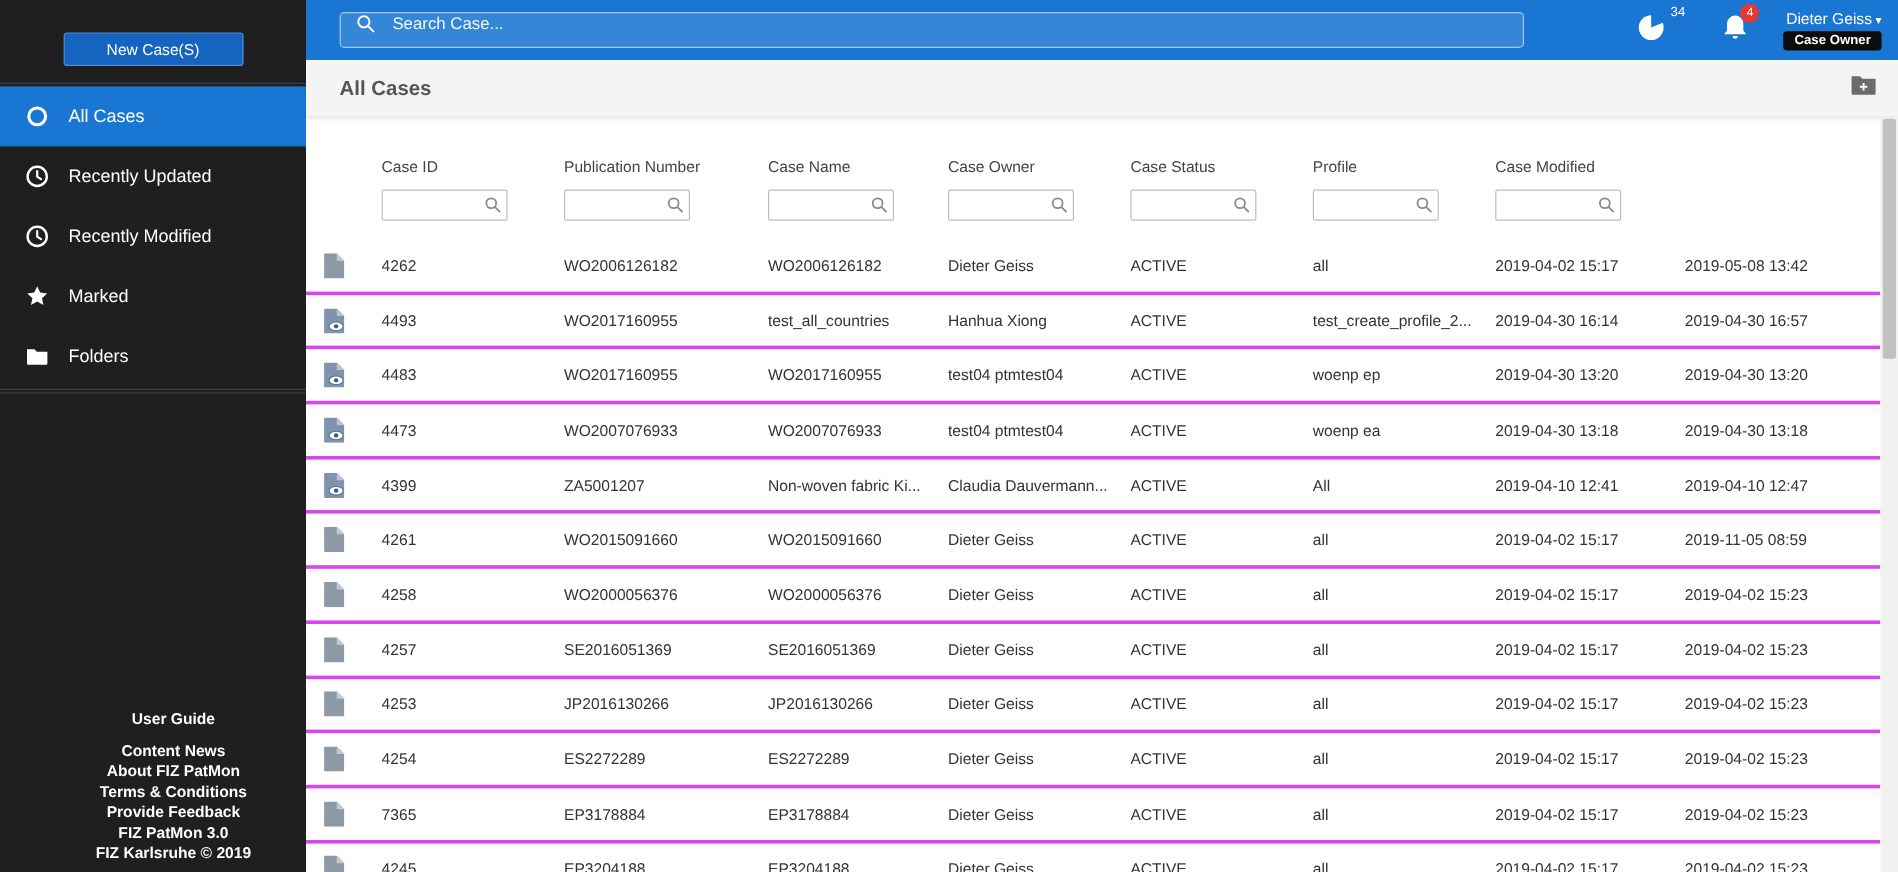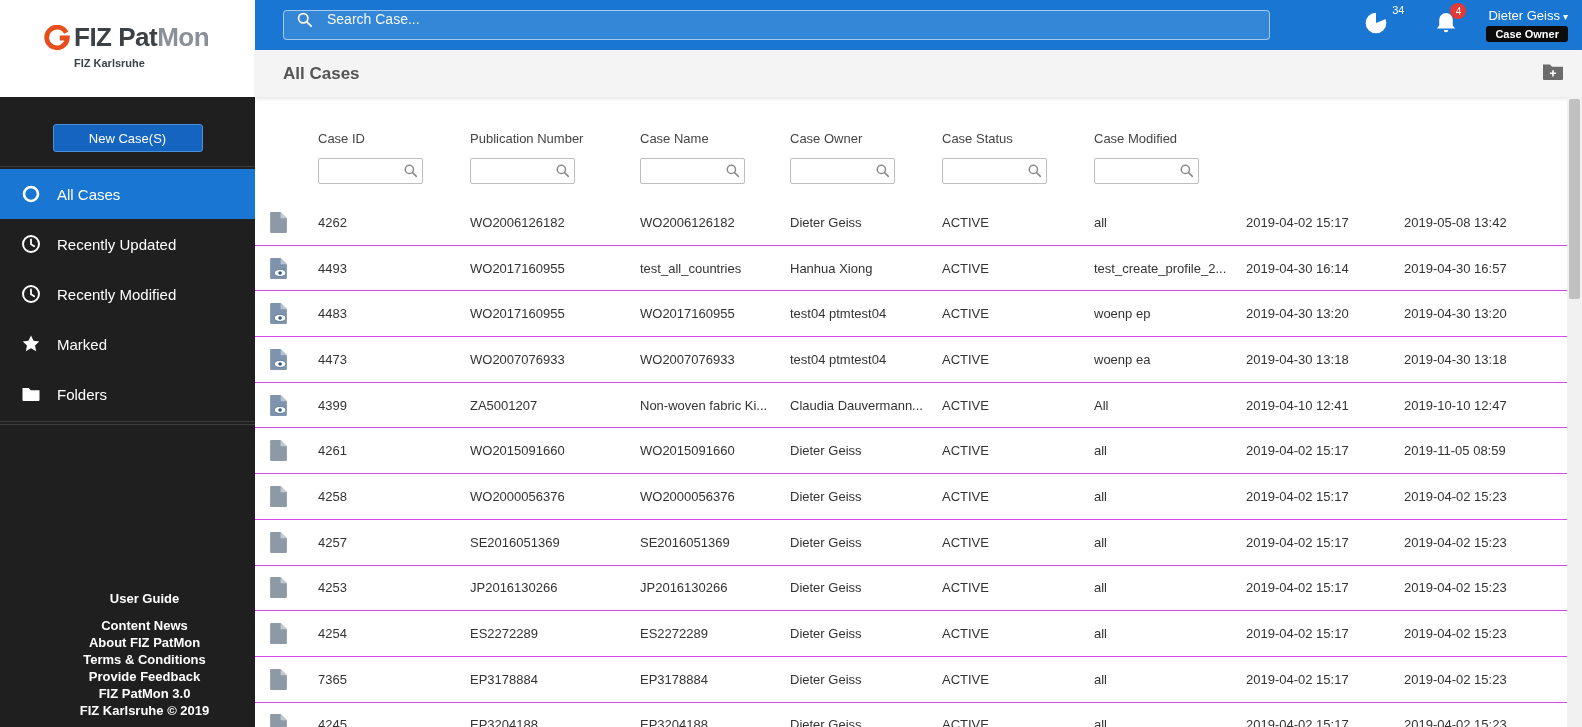--- a/index.html
+++ b/index.html
@@ -66,46 +66,35 @@
   .grid-row { display: grid; grid-template-columns: 48px 152px 170px 150px 152px 152px 152px 158px 1fr;
     padding-left: 15px; align-items: center; }
   .thead { align-items: start; }
   .col-label { font-size: 13px; color: #444; height: 17px; margin-bottom: 10px; white-space: nowrap; }
   .filter { position: relative; width: 105px; height: 26px; margin-bottom: 16px; }
   .filter input { width: 100%; height: 100%; border: 1px solid #bdbdbd; border-radius: 2px; padding: 0 24px 0 6px;
     font-size: 12px; font-family: "Liberation Sans", sans-serif; outline: none; color: #333; }
   .filter .filter-mag { position: absolute; right: 5px; top: 5px; width: 15px; height: 15px; cursor: pointer; }
   .filter .filter-mag svg { width: 15px; height: 15px; }
 
-  .trow { height: 45.7px; border-bottom: 1px solid #d946ef; font-size: 13px; color: #333; cursor: pointer; }
+  .trow { height: 45.7px; border-bottom: 3px solid #d946ef; font-size: 13px; color: #333; cursor: pointer; }
   .trow .cell { white-space: nowrap; overflow: hidden; text-overflow: ellipsis; padding-right: 10px; }
   .row-icon { display: inline-flex; }
   .row-icon svg { width: 17px; height: 21px; }
 
   
   .v-scrollbar { position: absolute; right: 0; top: 97px; bottom: 0; width: 15px; background: #f1f1f1; z-index: 3; }
   .v-thumb { margin: 2px; height: 200px; background: #c1c1c1; border-radius: 2px; }
 </style>
 </head>
 <body>
 
 <div class="app">
 
   <aside class="sidebar">
-    <div class="logo-panel">
-      <div class="logo-row">
-        <span class="logo-mark">
-          <svg viewBox="0 0 24 24">
-              <path d="M20.5 7.2A9.5 9.5 0 1 0 21.5 12h-7" fill="none" stroke="#e84e1b" stroke-width="4.4"></path>
-            </svg>
-        </span>
-        <span class="logo-text"><span>FIZ</span>&nbsp;<span>Pat</span><span class="mon">Mon</span></span>
-      </div>
-      <div class="logo-sub">FIZ Karlsruhe</div>
-    </div>
 
     <div class="sidebar-body">
       <button class="new-case-btn">New Case(S)</button>
       <nav>
           <div class="nav-divider"></div>
           <div class="nav-item active">
             <span class="nav-icon">
               <svg viewBox="0 0 20 20">
                 <circle cx="10" cy="10" r="7" fill="none" stroke="#fff" stroke-width="2.6"></circle>
               </svg>
@@ -246,20 +235,27 @@
                 </svg></span></div>
           </div>
           <div>
             <div class="col-label">Case Status</div>
             <div class="filter"><input style=""><span class="filter-mag"><svg viewBox="0 0 20 20">
                   <circle cx="8.5" cy="8.5" r="5.5" fill="none" stroke="#8a8a8a" stroke-width="2"></circle>
                   <path d="M12.8 12.8l5 5" stroke="#8a8a8a" stroke-width="2" stroke-linecap="round"></path>
                 </svg></span></div>
           </div>
           <div>
+            <div class="col-label">Profile</div>
+            <div class="filter"><input style=""><span class="filter-mag"><svg viewBox="0 0 20 20">
+                  <circle cx="8.5" cy="8.5" r="5.5" fill="none" stroke="#8a8a8a" stroke-width="2"></circle>
+                  <path d="M12.8 12.8l5 5" stroke="#8a8a8a" stroke-width="2" stroke-linecap="round"></path>
+                </svg></span></div>
+          </div>
+          <div>
             <div class="col-label">Case Modified</div>
             <div class="filter"><input style=""><span class="filter-mag"><svg viewBox="0 0 20 20">
                   <circle cx="8.5" cy="8.5" r="5.5" fill="none" stroke="#8a8a8a" stroke-width="2"></circle>
                   <path d="M12.8 12.8l5 5" stroke="#8a8a8a" stroke-width="2" stroke-linecap="round"></path>
                 </svg></span></div>
           </div>
         </div>
       <div>
           <div class="grid-row trow">
             <span class="row-icon">
@@ -340,21 +336,21 @@
                 <circle cx="9.5" cy="14.2" r="1.7" fill="#35597e"></circle>
               </svg>
             </span>
             <span class="cell">4399</span>
             <span class="cell">ZA5001207</span>
             <span class="cell">Non-woven fabric Ki...</span>
             <span class="cell">Claudia Dauvermann...</span>
             <span class="cell">ACTIVE</span>
             <span class="cell">All</span>
             <span class="cell">2019-04-10 12:41</span>
-            <span class="cell">2019-10-10 12:47</span>
+            <span class="cell">2019-04-10 12:47</span>
           </div>
           <div class="grid-row trow">
             <span class="row-icon">
               <svg viewBox="0 0 16 20">
                 <path d="M1 0h9l6 6v13a1 1 0 0 1-1 1H1a1 1 0 0 1-1-1V1a1 1 0 0 1 1-1z" fill="#8d9aa6"></path>
                 <path d="M10 0l6 6h-6z" fill="#c2cad1"></path>
               </svg>
             </span>
             <span class="cell">4261</span>
             <span class="cell">WO2015091660</span>

